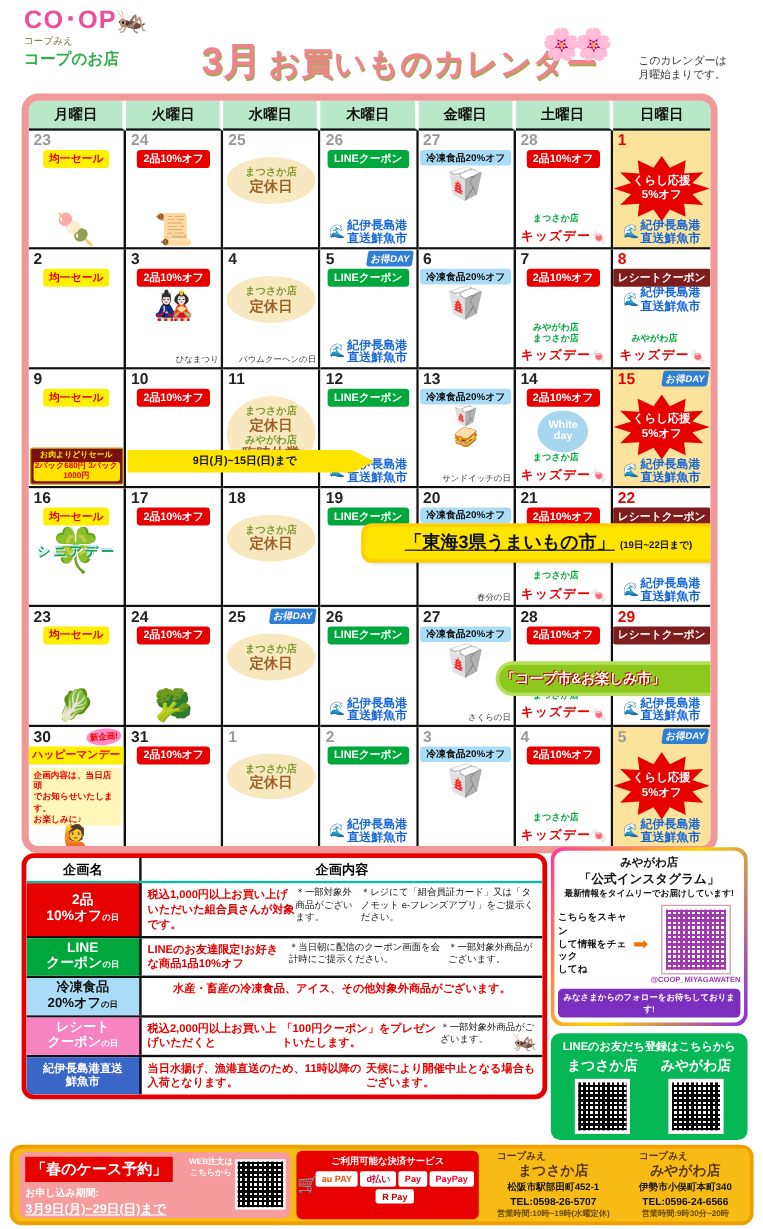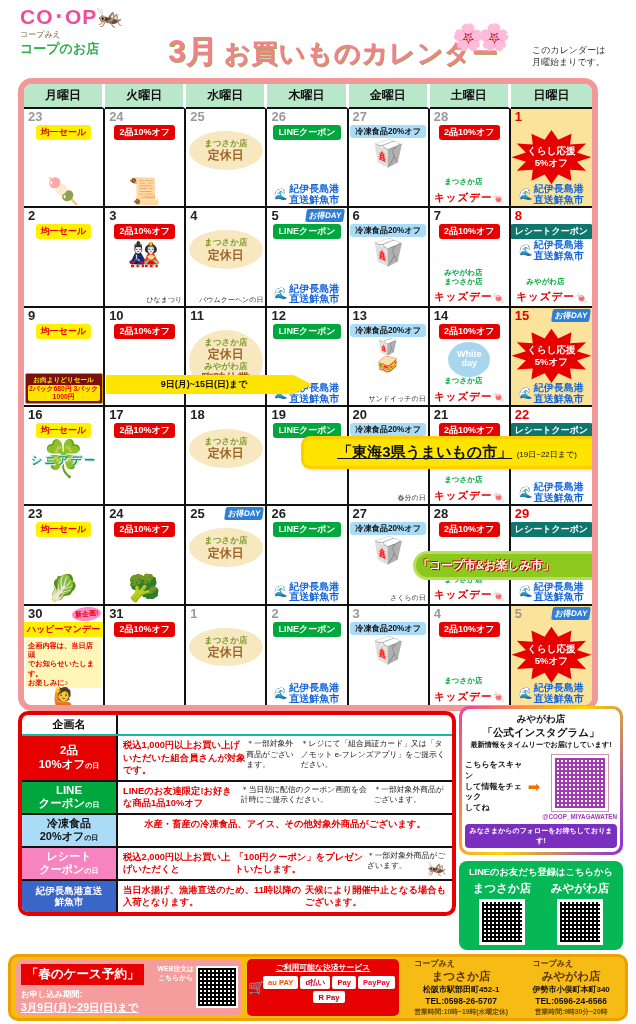--- a/index.html
+++ b/index.html
@@ -35,21 +35,21 @@
   .date.k{color:#222}.date.r{color:#e60000}.date.g{color:#999}
   .otoku{background:#2f7fd4;color:#fff;font-size:8px;font-weight:bold;padding:1px 3px;
          border-radius:2px;transform:skewX(-8deg);white-space:nowrap}
   .newb{background:#ff8cc8;color:#e60000;font-size:7px;font-weight:bold;border-radius:50%;
         padding:2px 3px;transform:rotate(-5deg);white-space:nowrap}
   .badge{font-size:9px;font-weight:bold;padding:1px 5px;border-radius:3px;margin:1px 0;white-space:nowrap}
   .badge.sale{background:#ffef00;color:#e60000}
   .badge.off2{background:#e60000;color:#fff}
   .badge.line{background:#00a73c;color:#fff}
   .badge.frozen{background:#aadcf7;color:#111;font-size:8.2px}
-  .badge.receipt{background:#0f766e;color:#fff}
+  .badge.receipt{background:#7f1d1d;color:#fff}
   .bot{margin-top:auto}
   .oval{width:74px;padding:7px 2px;background:#f8e8c0;border-radius:50%;text-align:center;margin-top:7px;line-height:1.2}
   .ovs{color:#7e9a2e;font-size:8.5px;font-weight:bold;display:block}
   .ovt{color:#9c6222;font-size:12px;font-weight:bold;display:block}
   .fish{color:#1565d8;font-weight:bold;font-size:10px;line-height:1.05;text-align:center;
         display:flex;align-items:center;gap:1px}
   .fish .wave{font-size:11px}
   .kids{text-align:center;font-weight:bold;line-height:1.15;position:relative;padding-right:12px}
   .kids .ks{color:#00a73c;font-size:7.5px;display:block}
   .kids .kl{color:#e60000;font-size:10.5px;letter-spacing:1px}
@@ -70,21 +70,21 @@
         padding:1px 2px;margin-top:2px;align-self:flex-start}
   .emo{font-size:17px;line-height:1.1}
   .emo.big{font-size:26px}
   
   .ov-arrow{position:absolute;left:82px;top:291px;width:206px;height:19px;background:#ffe400;
             clip-path:polygon(0 0,91% 0,100% 50%,91% 100%,0 100%);display:flex;align-items:center;
             justify-content:center;font-size:9px;font-weight:bold;color:#111;padding-right:10px}
   .ov-umaimono{position:absolute;left:280px;top:355px;width:306px;background:#ffe400;border-radius:6px;
                padding:4px 4px;text-align:center;color:#111;box-shadow:0 0 0 3px #ffce00,2px 2px 5px rgba(0,0,0,.35)}
   .ov-umaimono .ot{font-size:15px;font-weight:bold;text-decoration:underline}
-  .ov-umaimono .os{font-size:8px;font-weight:normal}
+  .ov-umaimono .os{font-size:8px;font-weight:bold}
   .ov-coop{position:absolute;left:392px;top:470px;width:208px;background:#8cc81e;border-radius:14px;
            padding:4px 2px;font-weight:bold;font-size:11.5px;color:#fff;
            text-shadow:1px 1px 0 #c00000,-1px -1px 0 #c00000;box-shadow:0 0 0 3px #b6e05a}
   
   .legend{position:absolute;top:711px;left:18px;width:438px;border:4px solid #e60000;border-radius:10px;
           background:#fff;overflow:hidden}
   .lhead{display:flex;border-bottom:2px solid #14b8a6;font-weight:bold;font-size:11px;text-align:center}
   .lh1{width:96px;border-right:2px solid #111;padding:2px}
   .lh2{flex:1;padding:2px}
   .lrow{display:flex;border-bottom:2px solid #111}
@@ -127,21 +127,21 @@
   
   .foot{position:absolute;top:954px;left:8px;width:620px;height:67px;background:#f7bb16;
         border:3px solid #eda000;border-radius:10px;display:flex;align-items:center;padding:3px 5px;gap:5px}
   .case{background:#f59c9c;border-radius:6px;padding:4px 5px;width:226px;height:55px;position:relative}
   .case-title{background:#e60000;color:#fff;font-size:12.5px;font-weight:bold;padding:2px 5px;display:inline-block}
   .web{position:absolute;right:48px;top:5px;color:#fff;font-size:6.8px;font-weight:bold;text-align:center;line-height:1.3}
   .cqr{position:absolute;right:4px;top:6px;width:42px;height:42px;background:#fff;padding:2px}
   .period{color:#fff;font-size:8.3px;font-weight:bold;margin-top:4px}
   .period .pv{font-size:10.5px;text-decoration:underline;display:block;margin-top:1px}
   .pay{background:#e60000;border-radius:5px;width:152px;height:57px;padding:3px 2px;color:#fff;text-align:center;position:relative}
-  .pay-title{font-size:7.8px;font-weight:bold;text-decoration:underline}
+  .pay-title{font-size:7.8px;font-weight:bold;}
   .paymascot{position:absolute;left:1px;top:20px;font-size:14px}
   .chips{display:flex;flex-wrap:wrap;gap:2px;justify-content:center;margin-top:3px;padding-left:12px}
   .chip{background:#fff;border-radius:2px;font-size:7.6px;font-weight:bold;padding:1.5px 5px}
   .chip.c0{color:#eb5505}.chip.c1{color:#cc0033}.chip.c2{color:#e60012}.chip.c3{color:#ff0033}.chip.c4{color:#bf0000}
   .stores{flex:1;display:flex;justify-content:space-around;gap:4px}
   .store{text-align:center;line-height:1.35}
   .sb{font-size:8px;font-weight:bold;color:#5a3700;display:block;text-align:left}
   .sn{font-size:11.5px;font-weight:bold;color:#5a3700;display:block}
   .sa{font-size:8px;font-weight:bold;color:#111;display:block}
   .stl{font-size:8.5px;font-weight:bold;color:#111;display:block}
@@ -579,20 +579,21 @@
   <div class="ov-umaimono">
     <span class="ot">「東海3県うまいもの市」</span>
     <span class="os">(19日~22日まで)</span>
   </div>
   <div class="ov-coop">「コープ市&amp;お楽しみ市」</div>
 </div>
 
 <div class="legend">
   <div class="lhead">
     <div class="lh1">企画名</div>
+    <div class="lh2">企画内容</div>
   </div>
   <div id="lrows">
       <div class="lrow">
         <div class="lname n-red">
           <div>2品</div>
           <div>10%オフ<span class="sfx">の日</span></div>
         </div>
         <div class="lcont">
           <div class="em">税込1,000円以上お買い上げいただいた組合員さんが対象です。</div>
           <div class="sm">＊一部対象外商品がございます。</div>

